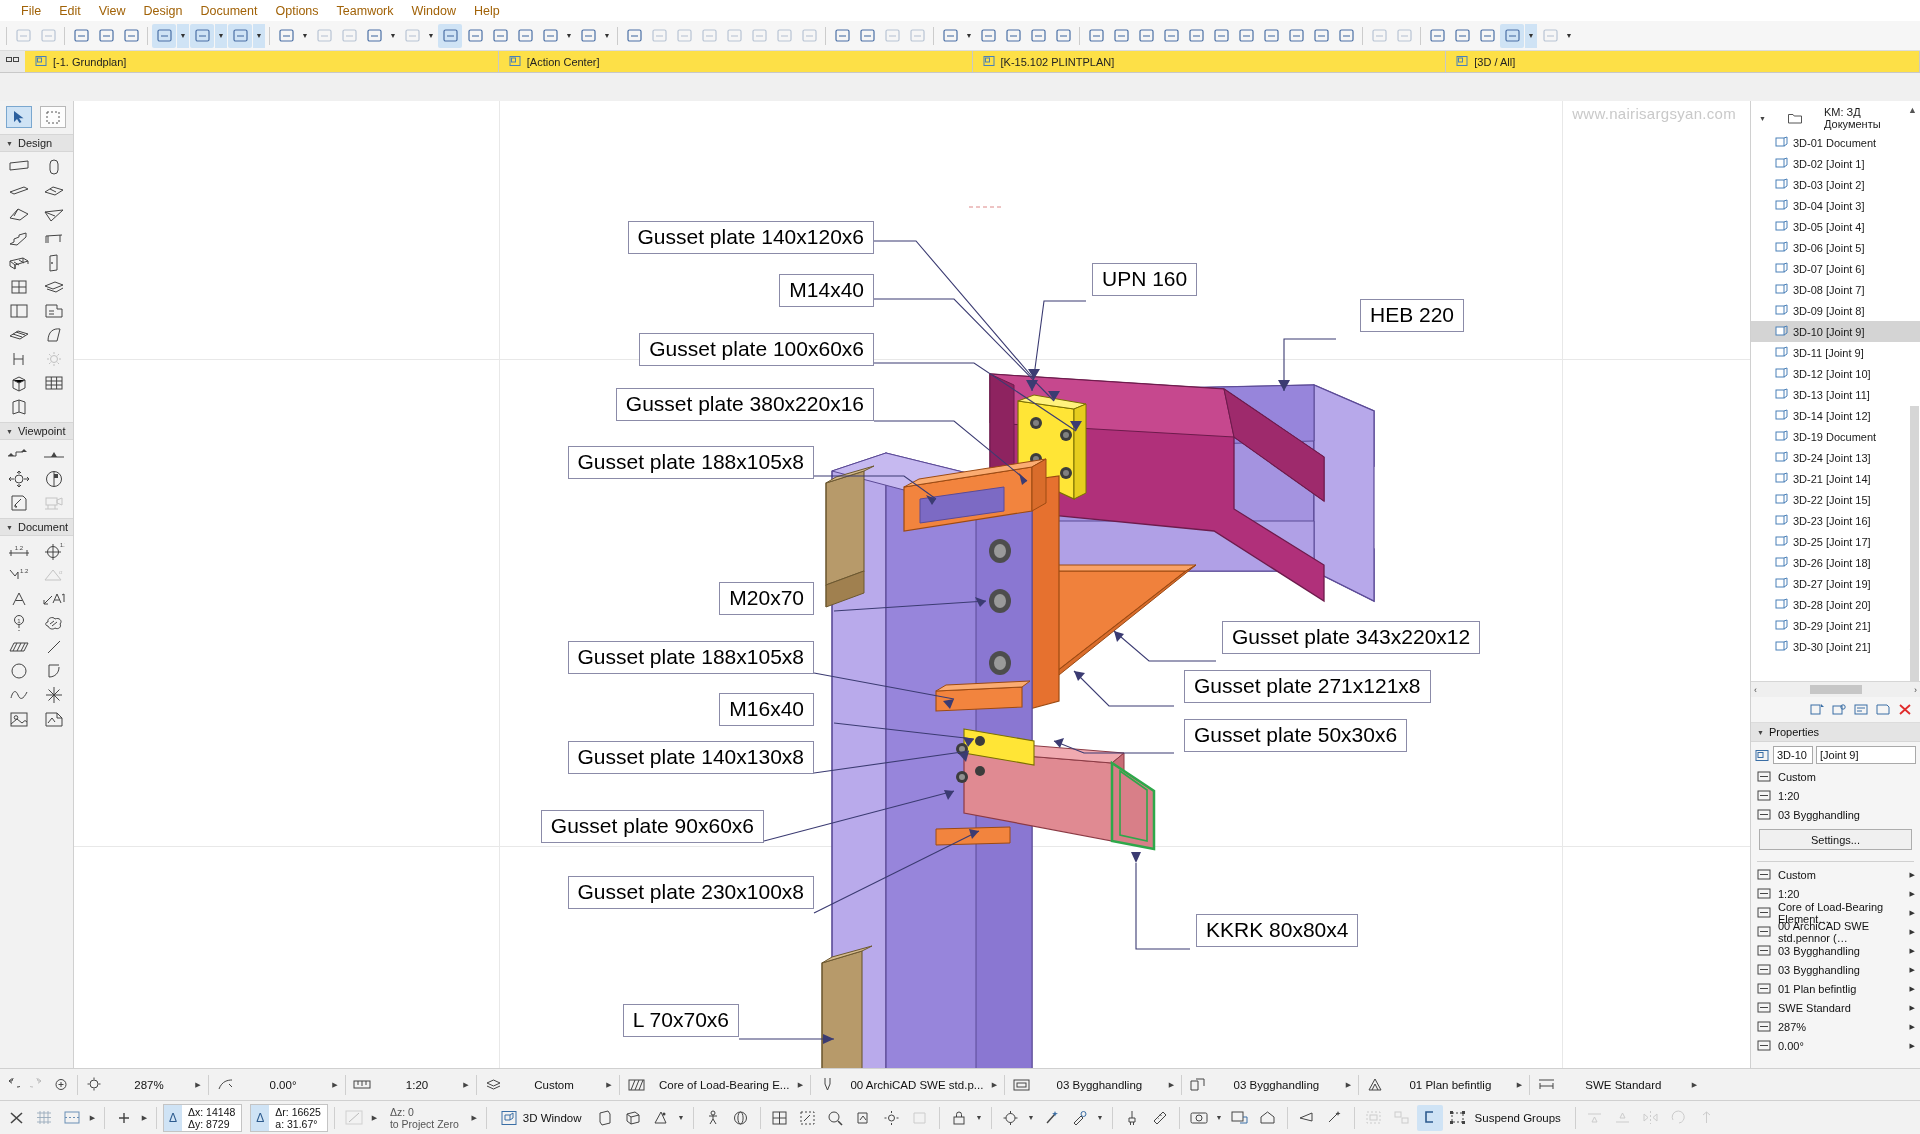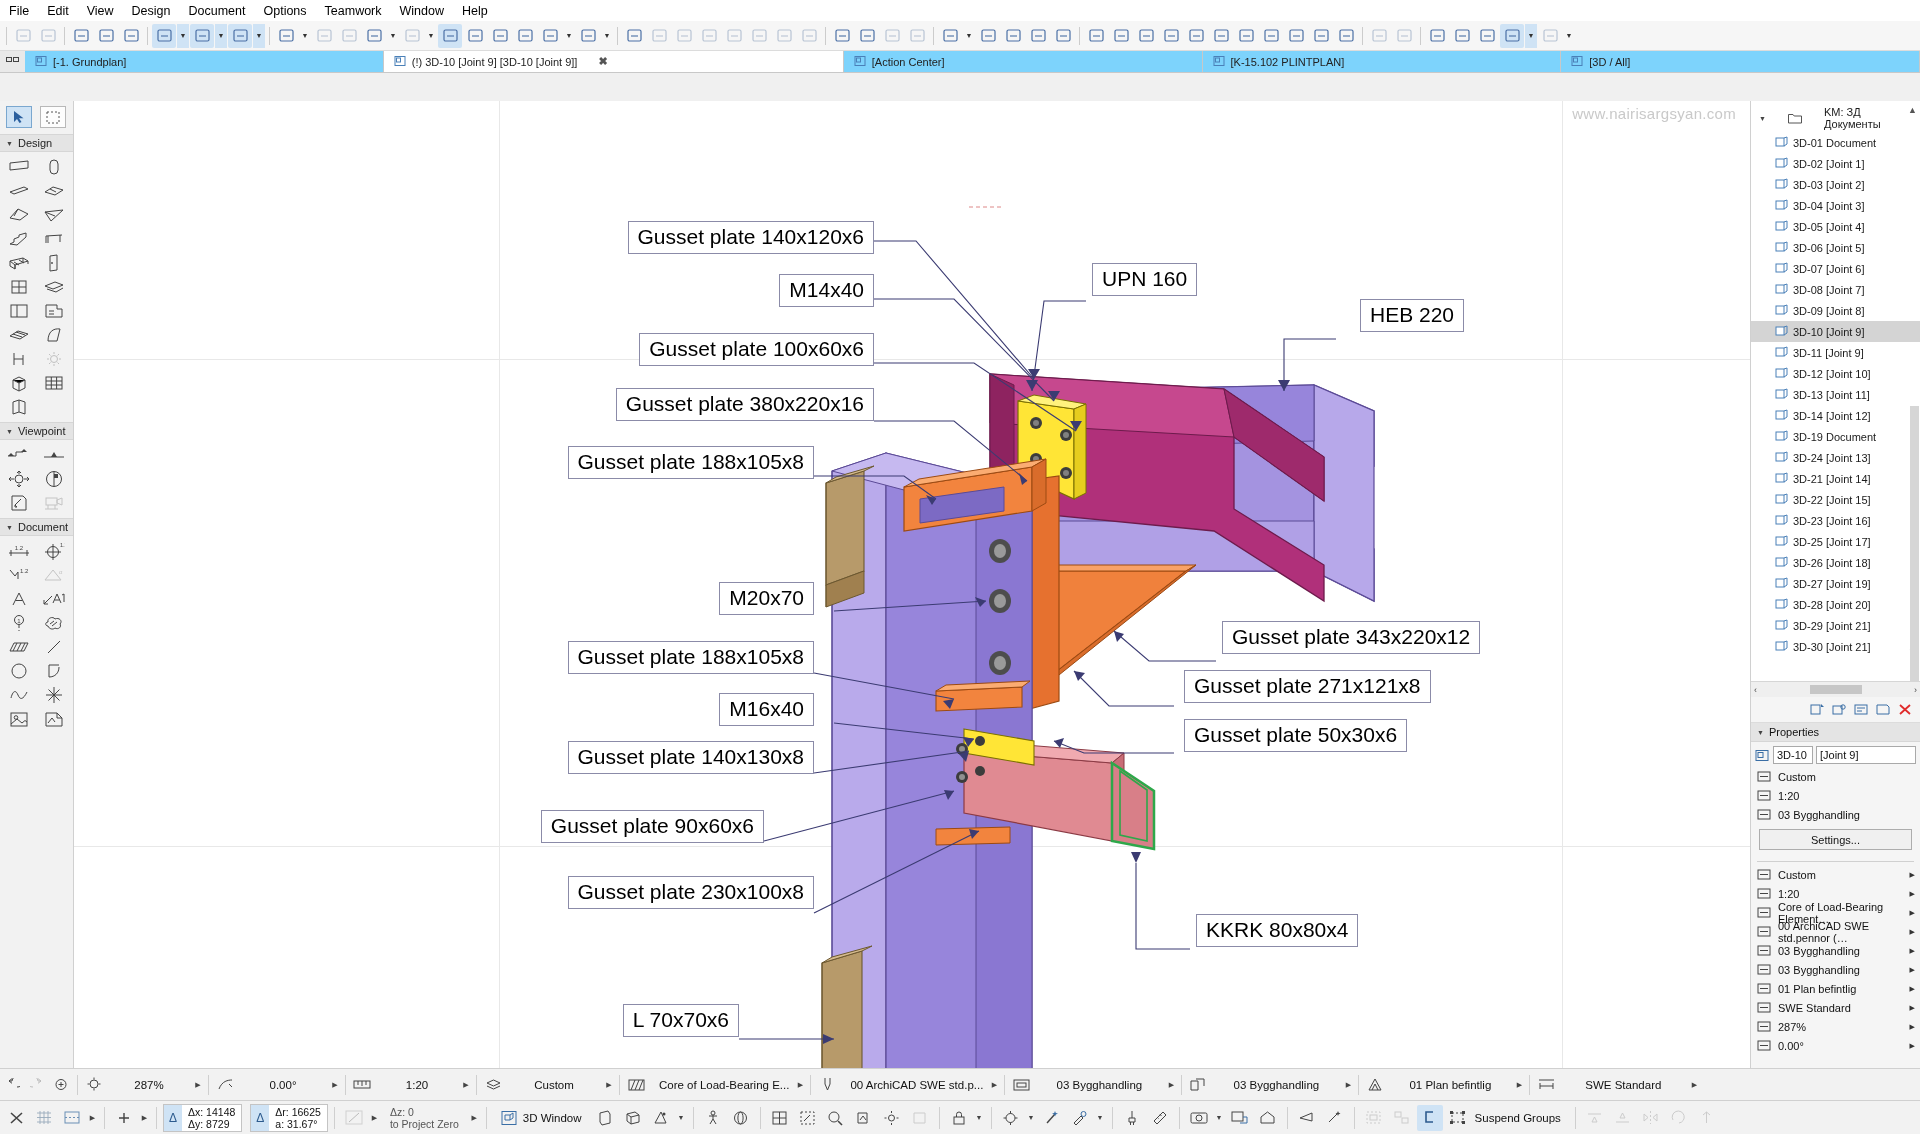--- a/index.html
+++ b/index.html
@@ -26,21 +26,21 @@
   .title-text { font-size: 13px; color: #1a1a1a; }
   .win-btns { position: absolute; right: 0; top: 0; height: 28px; display: flex; }
   .win-btn {
     width: 46px; height: 28px; display: flex; align-items: center; justify-content: center;
     font-size: 12px; color: #333;
   }
 
   
   .menubar {
     height: 21px; background: #ffffff; display: flex; align-items: center;
-    padding-left: 0; font-size: 12.5px; color: #000000;
+    padding-left: 12px; font-size: 12.5px; color: #a16207;
   }
   .menu-item { padding: 2px 9px; cursor: default; }
 
   
   .toolbar {
     height: 30px; background: #f6f6f6; border-bottom: 1px solid #dcdcdc;
     display: flex; align-items: center; padding: 0 3px; gap: 1px; overflow: hidden;
   }
   .tb-icon {
     width: 24px; height: 24px; display: flex; align-items: center; justify-content: center;
@@ -54,21 +54,21 @@
   .tb-sep { width: 1px; height: 18px; background: #cccccc; margin: 0 3px; flex: none; }
 
   
   .tabbar {
     height: 22px; background: #e9e9e9; display: flex; align-items: stretch;
     border-bottom: 1px solid #c8c8c8; font-size: 11px; color: #222;
   }
   .tab-left-btns { display:flex; align-items:center; gap:4px; padding: 0 6px; }
   .tab {
     display: flex; align-items: center; gap: 5px; padding: 0 10px;
-    border-right: 1px solid #c8c8c8; background: #7dd3fc; position: relative;
+    border-right: 1px solid #c8c8c8; background: #fde047; position: relative;
     white-space: nowrap; min-width: 0;
   }
   .tab.active { background: #ffffff; }
   .tab .tab-icon { width: 13px; height: 13px; flex: none; }
   .tab .tab-close { font-size: 11px; color: #555; margin-left: 16px; font-weight:bold;}
 
   
   .leftpal {
     position: absolute; left: 0; top: 101px; width: 74px; bottom: 66px;
     background: #f2f2f2; border-right: 1px solid #d0d0d0; overflow: hidden;
@@ -566,30 +566,20 @@
     </div>
     <div id="tabs" style="display:flex;flex:1;min-width:0;">
         <div class="tab" style="flex: 1 1 0%;">
           <span class="tab-icon">
             <svg width="13" height="13" viewBox="0 0 13 13">
               <rect x="1" y="1.5" width="10" height="9" fill="none" stroke="#4a80b8"></rect>
               <rect x="2.5" y="3" width="4" height="4" fill="none" stroke="#4a80b8"></rect>
             </svg>
           </span>
           <span>[-1. Grundplan]</span>
-        </div>
-        <div class="tab active" style="flex: 1.3 1 0%;">
-          <span class="tab-icon">
-            <svg width="13" height="13" viewBox="0 0 13 13">
-              <rect x="1" y="1.5" width="10" height="9" fill="none" stroke="#4a80b8"></rect>
-              <rect x="2.5" y="3" width="4" height="4" fill="none" stroke="#4a80b8"></rect>
-            </svg>
-          </span>
-          <span>(!) 3D-10 [Joint 9] [3D-10 [Joint 9]]</span>
-          <span class="tab-close">✖</span>
         </div>
         <div class="tab" style="flex: 1 1 0%;">
           <span class="tab-icon">
             <svg width="13" height="13" viewBox="0 0 13 13">
               <rect x="1" y="1.5" width="10" height="9" fill="none" stroke="#4a80b8"></rect>
               <rect x="2.5" y="3" width="4" height="4" fill="none" stroke="#4a80b8"></rect>
             </svg>
           </span>
           <span>[Action Center]</span>
         </div>

